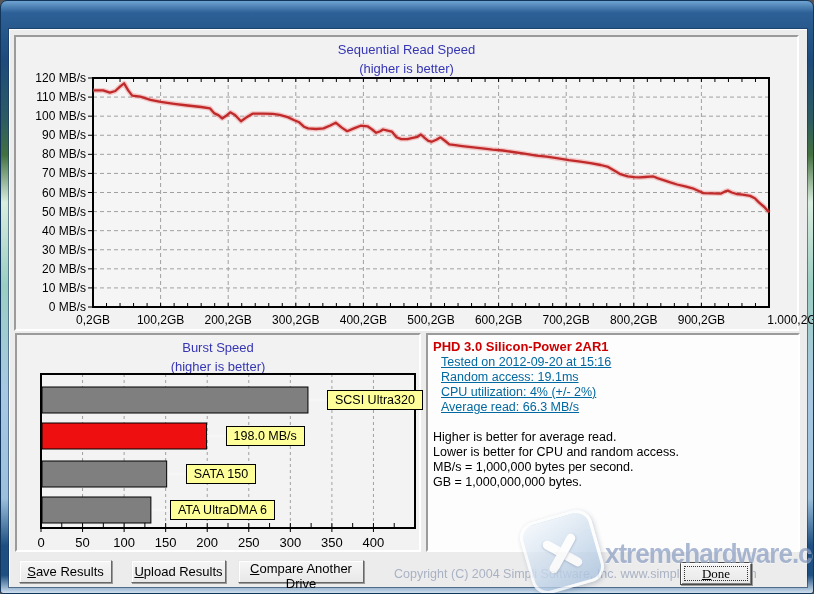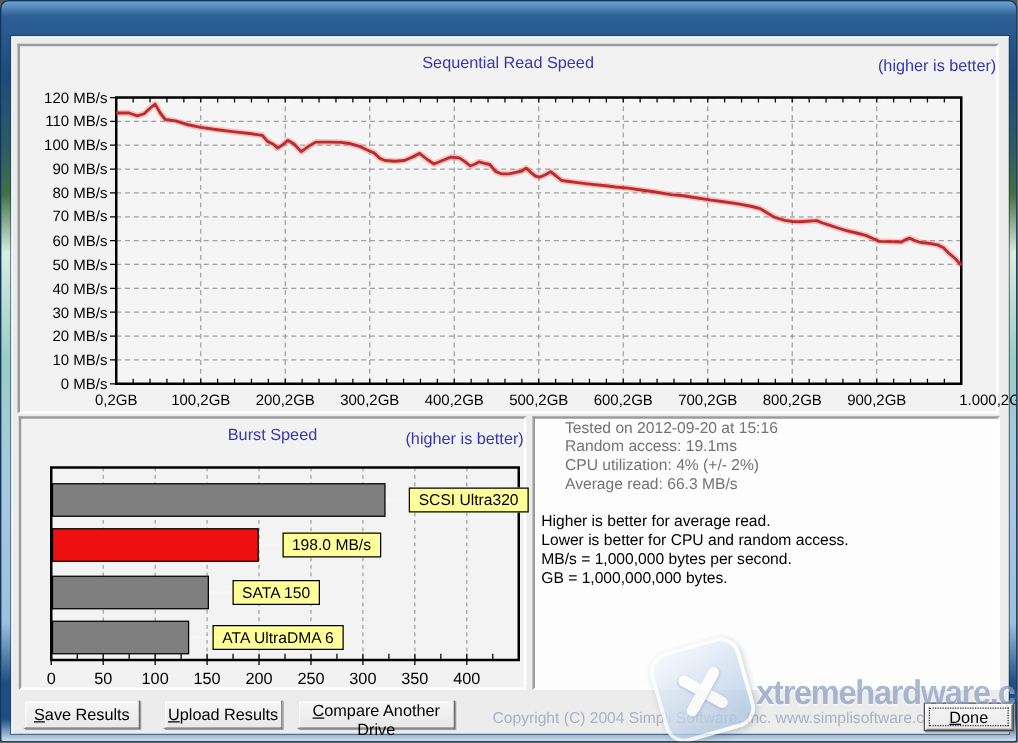--- a/index.html
+++ b/index.html
@@ -29,32 +29,32 @@
   }
   .client{
     position:absolute;left:8px;top:28px;width:798px;height:558px;
     background:#ececec;box-shadow:0 0 0 1px rgba(20,50,90,.55), inset 1px 1px 0 rgba(255,255,255,.8);
   }
   .panel{position:absolute;border:2px solid;border-color:#9b9b9b #ffffff #ffffff #9b9b9b;background:#f2f2f2;}
   .top-panel{left:5px;top:6px;width:785px;height:296px;}
   .burst-panel{left:6px;top:304px;width:406px;height:219px;}
   .info-panel{left:417px;top:304px;width:374px;height:219px;background:#fdfdfd;}
   .chart-title{position:absolute;left:0;top:5px;width:100%;text-align:center;font-size:13px;color:#3636b4;}
-  .chart-subtitle{position:absolute;left:0;top:8px;width:100%;text-align:right;font-size:13px;color:#3636b4;}
+  .chart-subtitle{position:absolute;left:0;top:24px;width:100%;text-align:center;font-size:13px;color:#3636b4;}
   #seq-plot{position:absolute;left:77px;top:41px;width:676px;height:229px;background:#f5f5f5;overflow:visible;}
   .ytick{position:absolute;left:0;width:70px;text-align:right;font-size:12px;color:#000;height:14px;line-height:14px;}
   .xtick{position:absolute;top:276px;width:84px;margin-left:-42px;text-align:center;font-size:12px;color:#000;}
   #burst-plot{position:absolute;left:24px;top:39px;width:374px;height:154px;background:#f3f3f3;overflow:visible;}
   .btick{position:absolute;top:200px;width:50px;margin-left:-25px;text-align:center;font-size:13px;color:#000;}
   .bar-label{
     position:absolute;background:#ffff99;border:1px solid #000;color:#000;
     font-size:12.5px;line-height:16px;padding:1px 7px;white-space:nowrap;
   }
   .info-header{font-size:13px;font-weight:bold;color:#cc0000;padding:4px 0 1px 5px;}
-  .info-line{font-size:12.5px;color:#737373;line-height:15px;padding-left:24px;}
+  .info-line{font-size:12.5px;color:#0369a1;line-height:15px;padding-left:13px;text-decoration:underline;}
   .note-line{font-size:12.5px;color:#000;line-height:15px;padding-left:5px;}
   .info-blank{height:15px;}
   .win-btn{
     position:absolute;height:23px;font-family:"Liberation Sans",sans-serif;font-size:13px;color:#000;
     background:linear-gradient(180deg,#f6f6f6,#e8e8e8);
     border:1px solid;border-color:#e9e9e9 #686868 #686868 #e9e9e9;
     box-shadow:inset 1px 1px 0 #ffffff, 1px 1px 0 #9a9a9a;
     padding:0;cursor:pointer;z-index:5;
   }
   .done{
@@ -323,20 +323,21 @@
           <div class="btick" style="left: 148.667px;">150</div>
           <div class="btick" style="left: 190.222px;">200</div>
           <div class="btick" style="left: 231.778px;">250</div>
           <div class="btick" style="left: 273.333px;">300</div>
           <div class="btick" style="left: 314.889px;">350</div>
           <div class="btick" style="left: 356.444px;">400</div>
         </div>
     </div>
 
     <div class="panel info-panel">
+      <div class="info-header">PHD 3.0 Silicon-Power 2AR1</div>
       <div id="info-details">
           <div class="info-line">Tested on 2012-09-20 at 15:16</div>
           <div class="info-line">Random access: 19.1ms</div>
           <div class="info-line">CPU utilization: 4% (+/- 2%)</div>
           <div class="info-line">Average read: 66.3 MB/s</div>
         </div>
       <div class="info-blank"></div>
       <div id="info-notes">
           <div class="note-line">Higher is better for average read.</div>
           <div class="note-line">Lower is better for CPU and random access.</div>
@@ -348,21 +349,21 @@
   </div>
 
   <div id="footer-buttons">
       <button class="win-btn" style="left: 18px; top: 559px; width: 93px;"><u>S</u>ave Results</button>
       <button class="win-btn" style="left: 130px; top: 559px; width: 95px;"><u>U</u>pload Results</button>
       <button class="win-btn" style="left: 237px; top: 559px; width: 126px;"><u>C</u>ompare Another Drive</button>
     </div>
 
   <div class="copyright">Copyright (C) 2004 Simpli Software, Inc. www.simplisoftware.com</div>
 
-  <button id="done-btn" class="win-btn done" style="left:738px;top:561px;width:72px;height:23px;">
+  <button id="done-btn" class="win-btn done" style="left:679px;top:561px;width:72px;height:23px;font-family:Liberation Serif, serif;">
     <span class="focus-rect"></span>
     <span id="done-label"><u>D</u>one</span>
   </button>
 
   <div class="watermark">
     <div class="wm-logo">
       <span class="wm-x1"></span>
       <span class="wm-x2"></span>
     </div>
     <span class="wm-text">xtremehardware.com</span>

